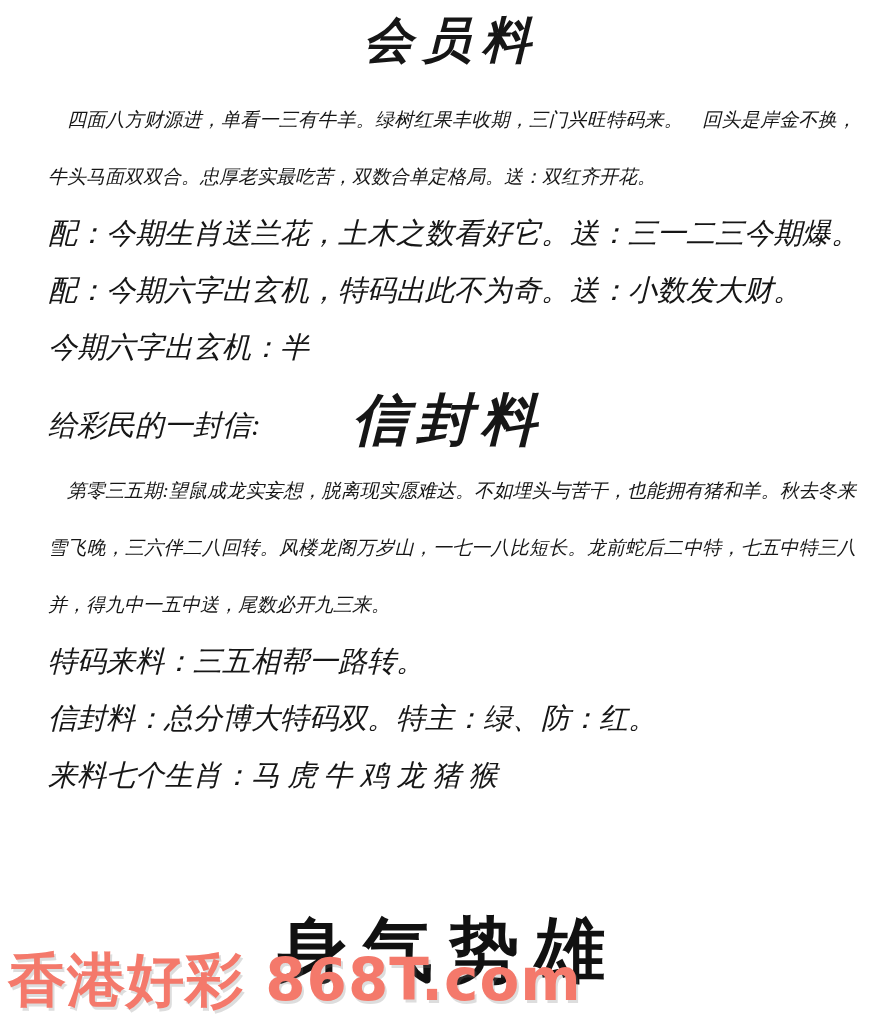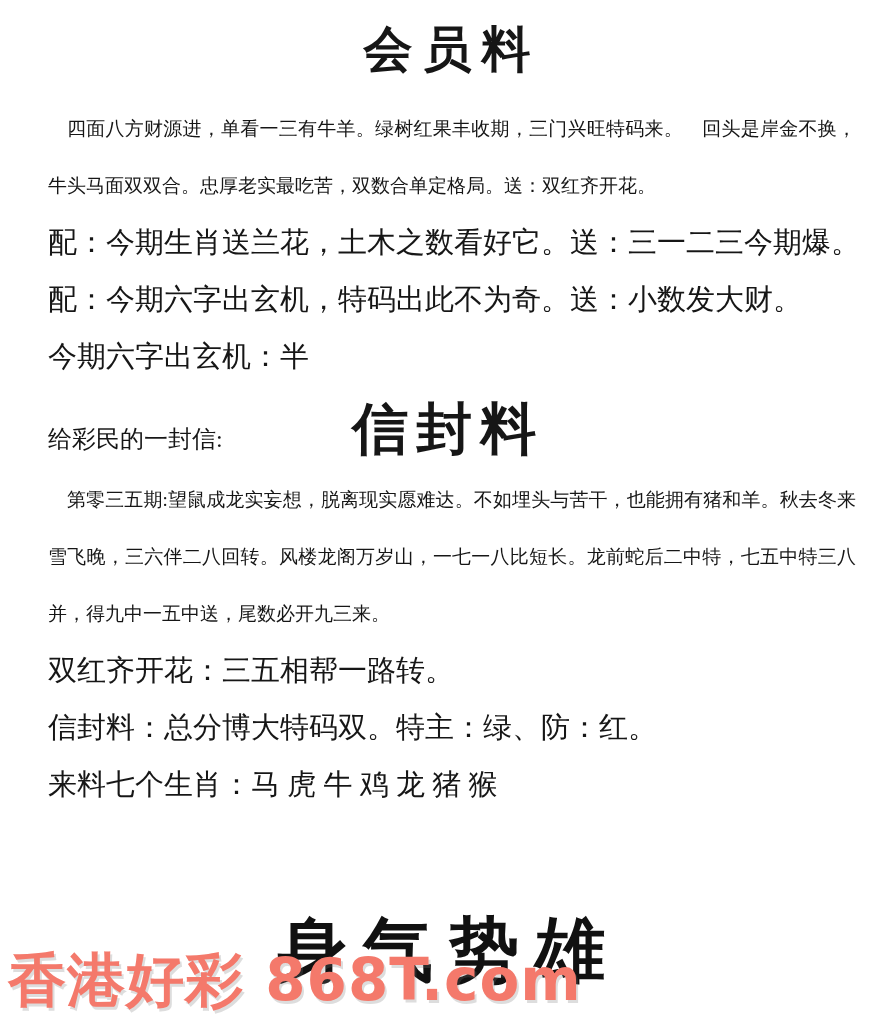--- a/index.html
+++ b/index.html
@@ -11,21 +11,22 @@
     position: relative;
     width: 884px;
     height: 1024px;
     margin: 0 auto;
     background: #ffffff;
     color: #161616;
     font-family: "Liberation Serif", "DejaVu Serif", serif;
     overflow: hidden;
   }
   .content {
-    padding: 17px 28px 0 48px;
+    padding: 8px 28px 0 48px;
+    font-style: italic;
   }
   .main-title {
     text-align: center;
     font-size: 49px;
     font-weight: bold;
     letter-spacing: 10px;
     margin: 2px 0 20px 0;
     line-height: 1.25;
   }
   .para {
@@ -44,21 +45,21 @@
   }
   .envelope-header {
     position: relative;
     height: 74px;
     margin: 4px 0 8px 0;
   }
   .envelope-intro {
     position: absolute;
     left: 0;
     bottom: 8px;
-    font-size: 24px;
+    font-size: 29px;
   }
   .envelope-title {
     position: absolute;
     left: 50%;
     transform: translateX(-52%);
     bottom: 0;
     font-size: 56px;
     font-weight: bold;
     letter-spacing: 8px;
     line-height: 1.2;
@@ -109,21 +110,21 @@
     <p class="line">配：今期六字出玄机，特码出此不为奇。送：小数发大财。</p>
     <p class="line">今期六字出玄机：半</p>
 
     <div class="envelope-header">
       <span class="envelope-intro">给彩民的一封信:</span>
       <span class="envelope-title">信封料</span>
     </div>
 
     <p class="para">第零三五期:望鼠成龙实妄想，脱离现实愿难达。不如埋头与苦干，也能拥有猪和羊。秋去冬来雪飞晚，三六伴二八回转。风楼龙阁万岁山，一七一八比短长。龙前蛇后二中特，七五中特三八并，得九中一五中送，尾数必开九三来。</p>
 
-    <p class="line">双红齐开花：三五相帮一路转。</p>
+    <p class="line">特码来料：三五相帮一路转。</p>
     <p class="line">信封料：总分博大特码双。特主：绿、防：红。</p>
     <p class="line">来料七个生肖：马 虎 牛 鸡 龙 猪 猴</p>
 
   </div>
 
   <div class="footer">
     <div class="footer-title">身气势雄</div>
     <div class="watermark" id="watermark" style="color: rgb(244, 121, 107); text-align: right;">香港好彩 868T.com</div>
   </div>
 </div>

